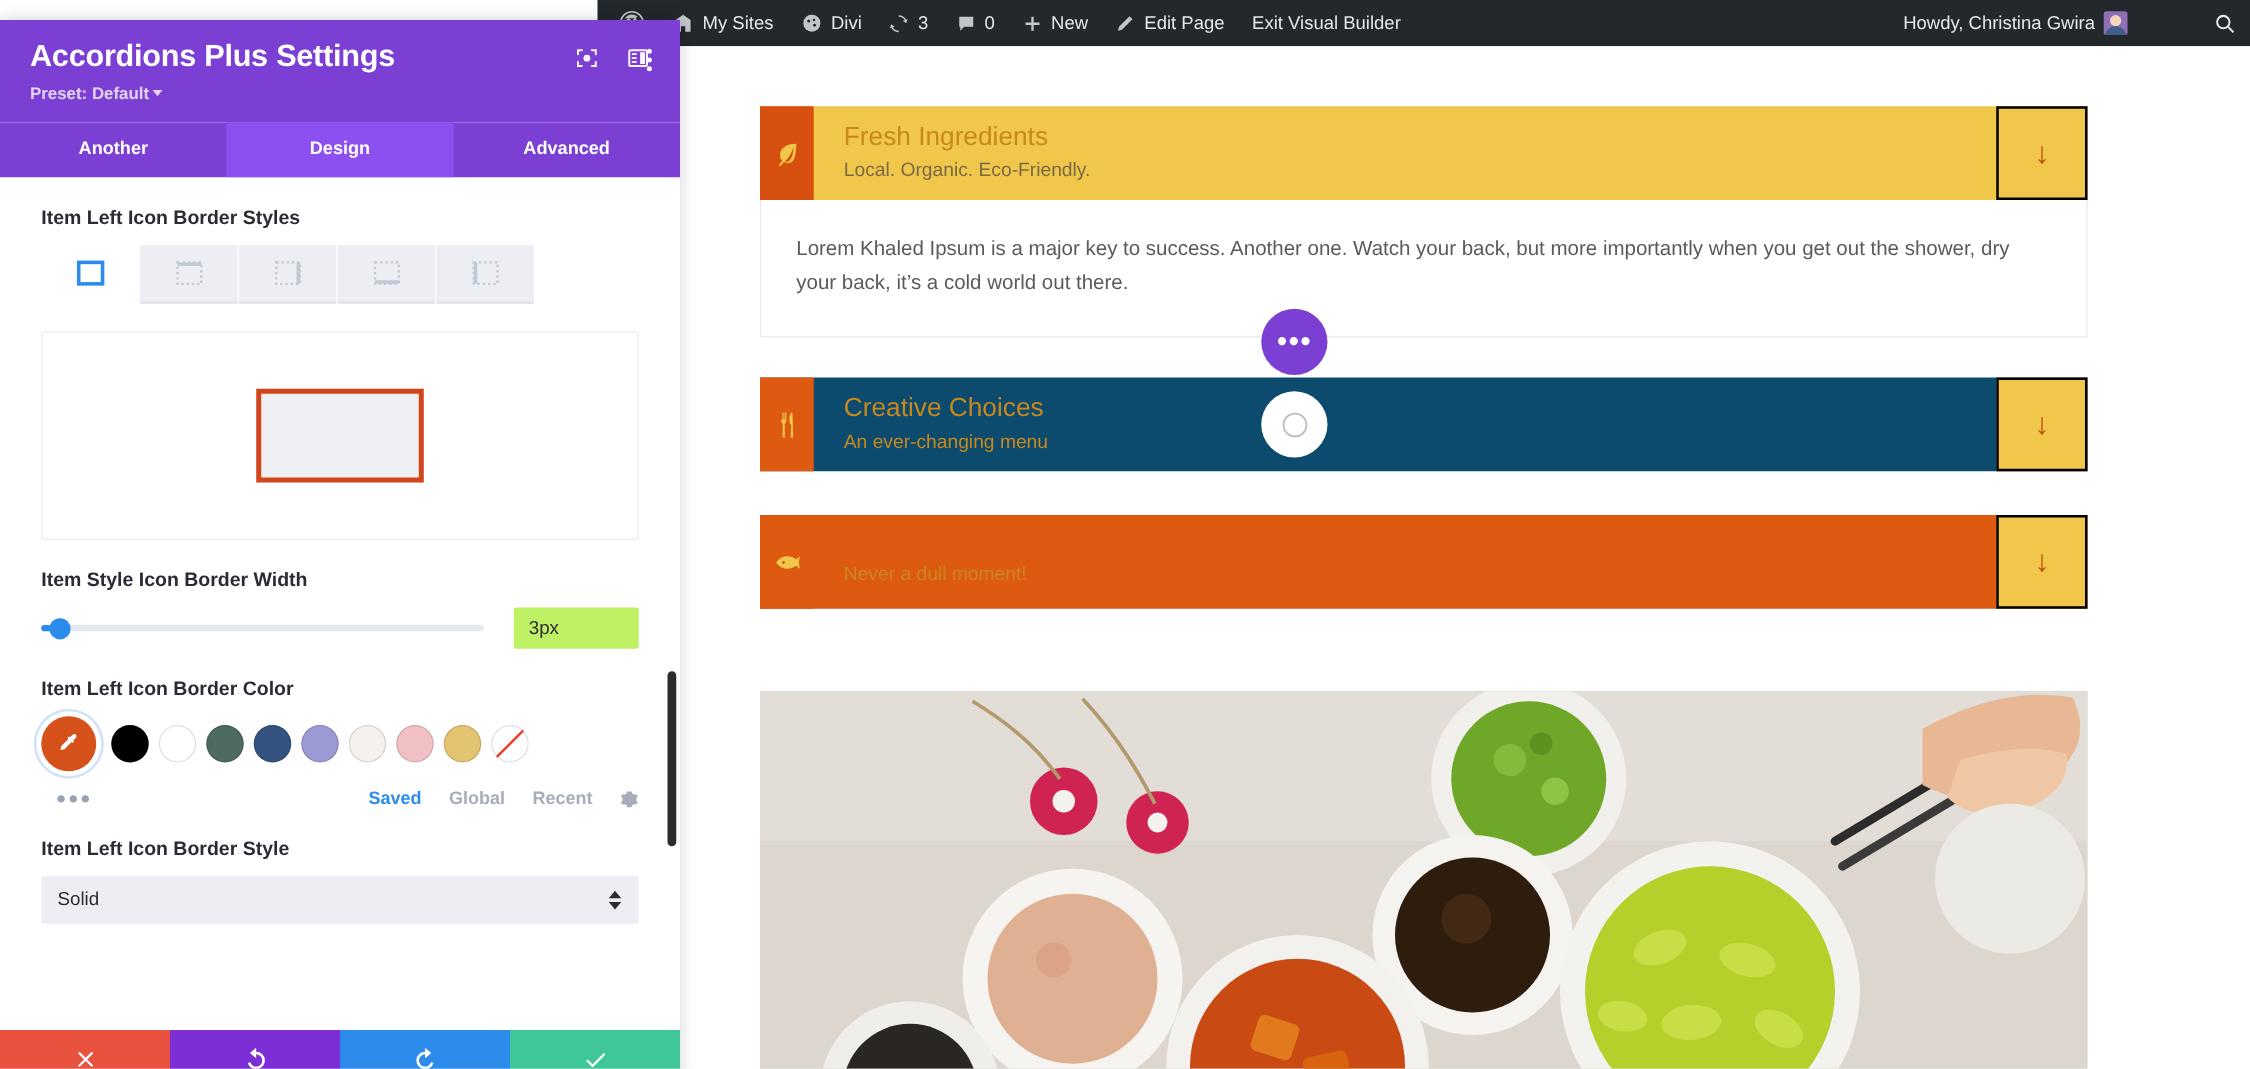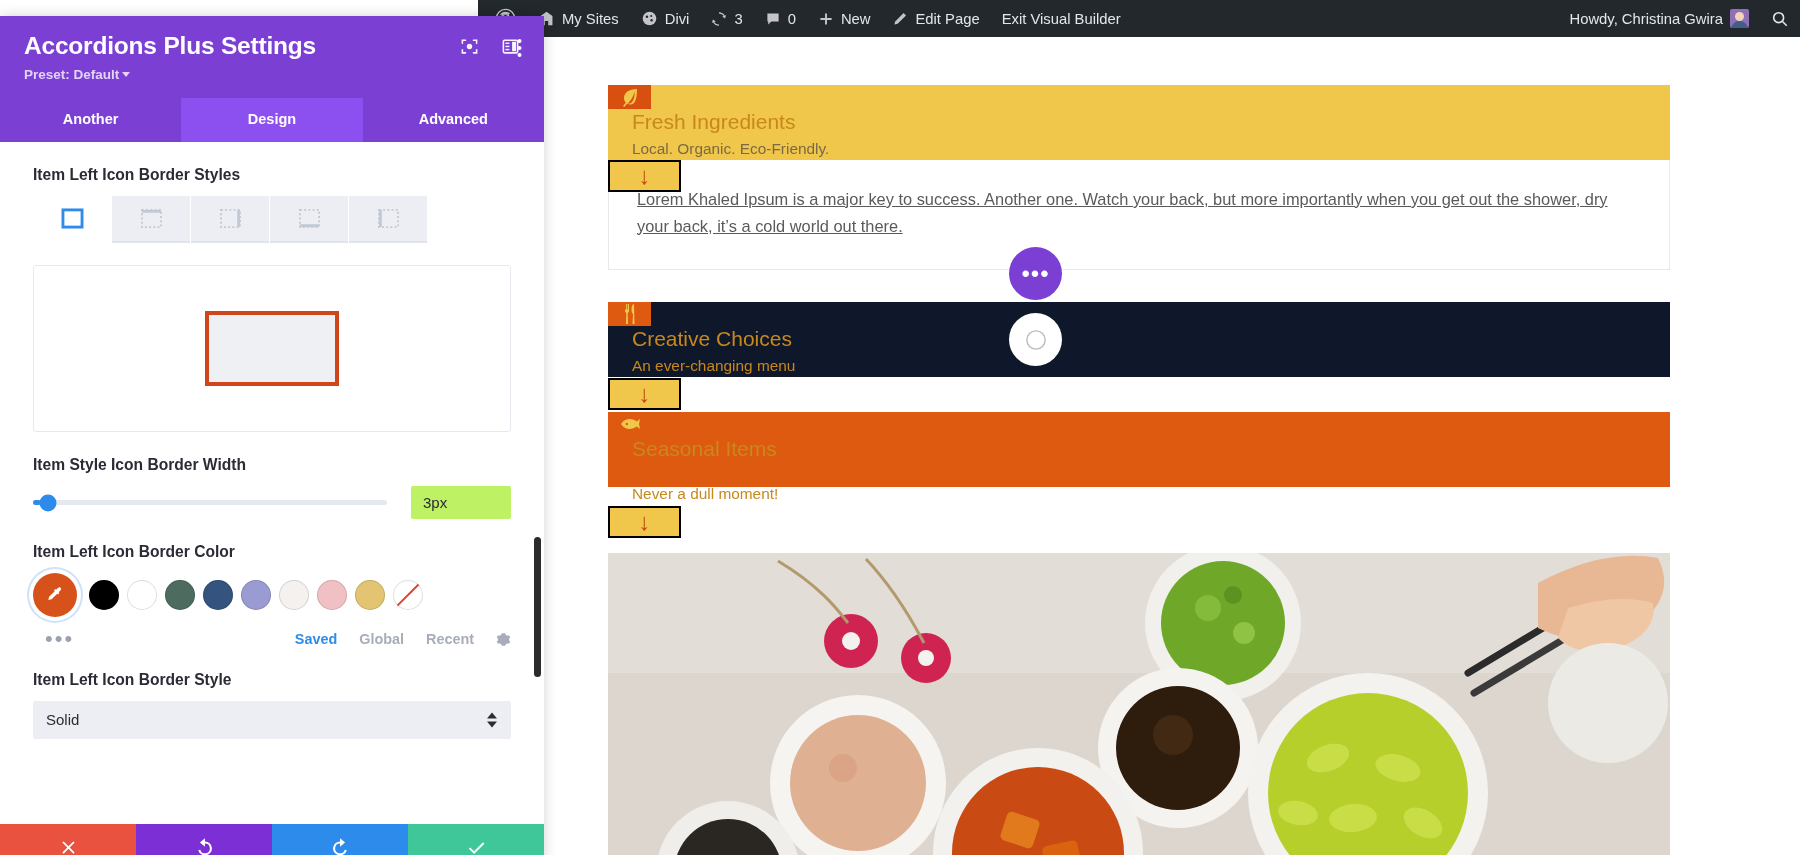--- a/index.html
+++ b/index.html
@@ -152,53 +152,53 @@
   .wp-area { position: absolute; left: 478px; top: 0; right: 0; bottom: 0; background: #fff; }
   .adminbar {
     height: 37px; background: #23282d; display: flex; align-items: center;
     color: #e4e6e8; font-size: 14.8px; padding: 0 0 0 6px;
   }
   .ab-item {
     display: flex; align-items: center; gap: 7px;
     padding: 0 11px; height: 37px; cursor: pointer; white-space: nowrap;
   }
   .ab-item svg { fill: #c3c5c8; }
-  .ab-right { margin-left: auto; display: flex; align-items: center; }
+  .ab-right { margin-left: auto; display: flex; align-items: center; gap: 47px; }
   .avatar {
     width: 19px; height: 19px; background: #8f6fb5; border-radius: 2px;
     display:inline-block; position: relative; overflow: hidden; flex: none;
   }
   .avatar::before{content:"";position:absolute;left:5px;top:3px;width:9px;height:9px;border-radius:50%;background:#f2d5b8;}
   .avatar::after{content:"";position:absolute;left:1px;top:12px;width:17px;height:10px;border-radius:9px 9px 0 0;background:#3f5f8a;}
 
   .wp-canvas { position: absolute; top: 37px; left: 0; right: 0; bottom: 0; background: #fff; overflow: hidden; }
 
   .acc-wrap { position: absolute; left: 130px; top: 48px; width: 1062px; }
   .acc-item { margin-bottom: 0; position: relative; }
   .acc-head {
-    display: flex; align-items: stretch; height: 75px; position: relative; flex-direction: column;
+    display: flex; align-items: stretch; height: 75px; position: relative;
   }
   .acc-icon-cell {
     width: 43px; display: flex; align-items: center; justify-content: center;
     flex: none;
   }
   .acc-icon-cell svg { width: 24px; height: 24px; }
   .acc-text { flex: 1; display: flex; flex-direction: column; justify-content: center; padding-left: 24px; }
   .acc-title { font-size: 21px; line-height: 1.25; }
   .acc-sub { font-size: 15.4px; line-height: 1.5; margin-top: 2px; }
   .acc-toggle {
     width: 73px; flex: none; background: #f0c64b; border: 2px solid #000;
     display: flex; align-items: center; justify-content: center;
     font-size: 24px; color: #c14a10; cursor: pointer;
   }
   .acc-body {
     border: 1px solid #e9e9e9; border-top: none; background: #fff;
     padding: 26px 28px 30px 28px;
   }
-  .acc-body p { font-size: 16.4px; line-height: 1.62; color: #5a5a5a; max-width: 1010px; text-decoration: underline; }
+  .acc-body p { font-size: 16.4px; line-height: 1.62; color: #5a5a5a; max-width: 1010px; }
 
   .food-img {
     position: absolute; left: 130px; top: 516px; width: 1062px; height: 340px;
     background: #d8d2cb; overflow: hidden;
   }
   .fab {
     position: absolute; left: 531px; top: 210px; width: 53px; height: 53px;
     border-radius: 50%; background: #7b3fd4; color: #fff;
     display: flex; align-items: center; justify-content: center;
     font-size: 24px; letter-spacing: 1px; line-height: 10px; cursor: pointer; z-index: 5;
@@ -295,21 +295,21 @@
               <div class="acc-sub" style="color:#7b6a44;">Local. Organic. Eco-Friendly.</div>
             </div>
             <div class="acc-toggle">↓</div>
           </div>
           <div class="acc-body">
             <p>Lorem Khaled Ipsum is a major key to success. Another one. Watch your back, but more importantly when you get out the shower, dry your back, it’s a cold world out there.</p>
           </div>
         </div>
 
         <div class="acc-item" style="margin-top:32px;">
-          <div class="acc-head" style="background:#0f172a;">
+          <div class="acc-head" style="background:#0c4a6e;">
             <div class="acc-icon-cell" style="background:#de5a10;">
               <svg viewBox="0 0 24 24">
                   <path fill="#f0c64b" d="M7 2v7c0 .9.5 1.6 1.3 1.9L8 22h2l-.3-11.1C10.5 10.6 11 9.9 11 9V2h-1.3v5.6h-.9V2H7.9v5.6H7V2zm9 0c-1.5 0-2.5 2.4-2.5 5.5 0 2.3.6 4 1.5 4.7L14.5 22h2L16 2z"></path>
                 </svg>
             </div>
             <div class="acc-text">
               <div class="acc-title" style="color:#c8881b;">Creative Choices</div>
               <div class="acc-sub" style="color:#c8881b;">An ever-changing menu</div>
             </div>
             <div class="acc-toggle">↓</div>
@@ -317,21 +317,20 @@
         </div>
 
         <div class="acc-item" style="margin-top:35px;">
           <div class="acc-head" style="background:#de5a10;">
             <div class="acc-icon-cell" style="background:#de5a10;">
               <svg viewBox="0 0 24 24">
                   <path fill="#f0c64b" d="M3 12c2-3.3 5.4-5 9-5 2.6 0 5 .9 6.8 2.4L22 7l-1 5 1 5-3.2-2.4A10.6 10.6 0 0 1 12 17c-3.6 0-7-1.7-9-5zm5.8-1.2a1.2 1.2 0 1 0 0 2.4 1.2 1.2 0 0 0 0-2.4z"></path>
                 </svg>
             </div>
             <div class="acc-text">
-              <div class="acc-title" style="color:#c8881b;">Seasonal Items</div>
               <div class="acc-sub" style="color:#c8881b;margin-top:20px;">Never a dull moment!</div>
             </div>
             <div class="acc-toggle">↓</div>
           </div>
         </div>
 
       </div>
 
       <div class="food-img">
         <svg width="1062" height="340" viewBox="0 0 1062 340" preserveAspectRatio="none">

